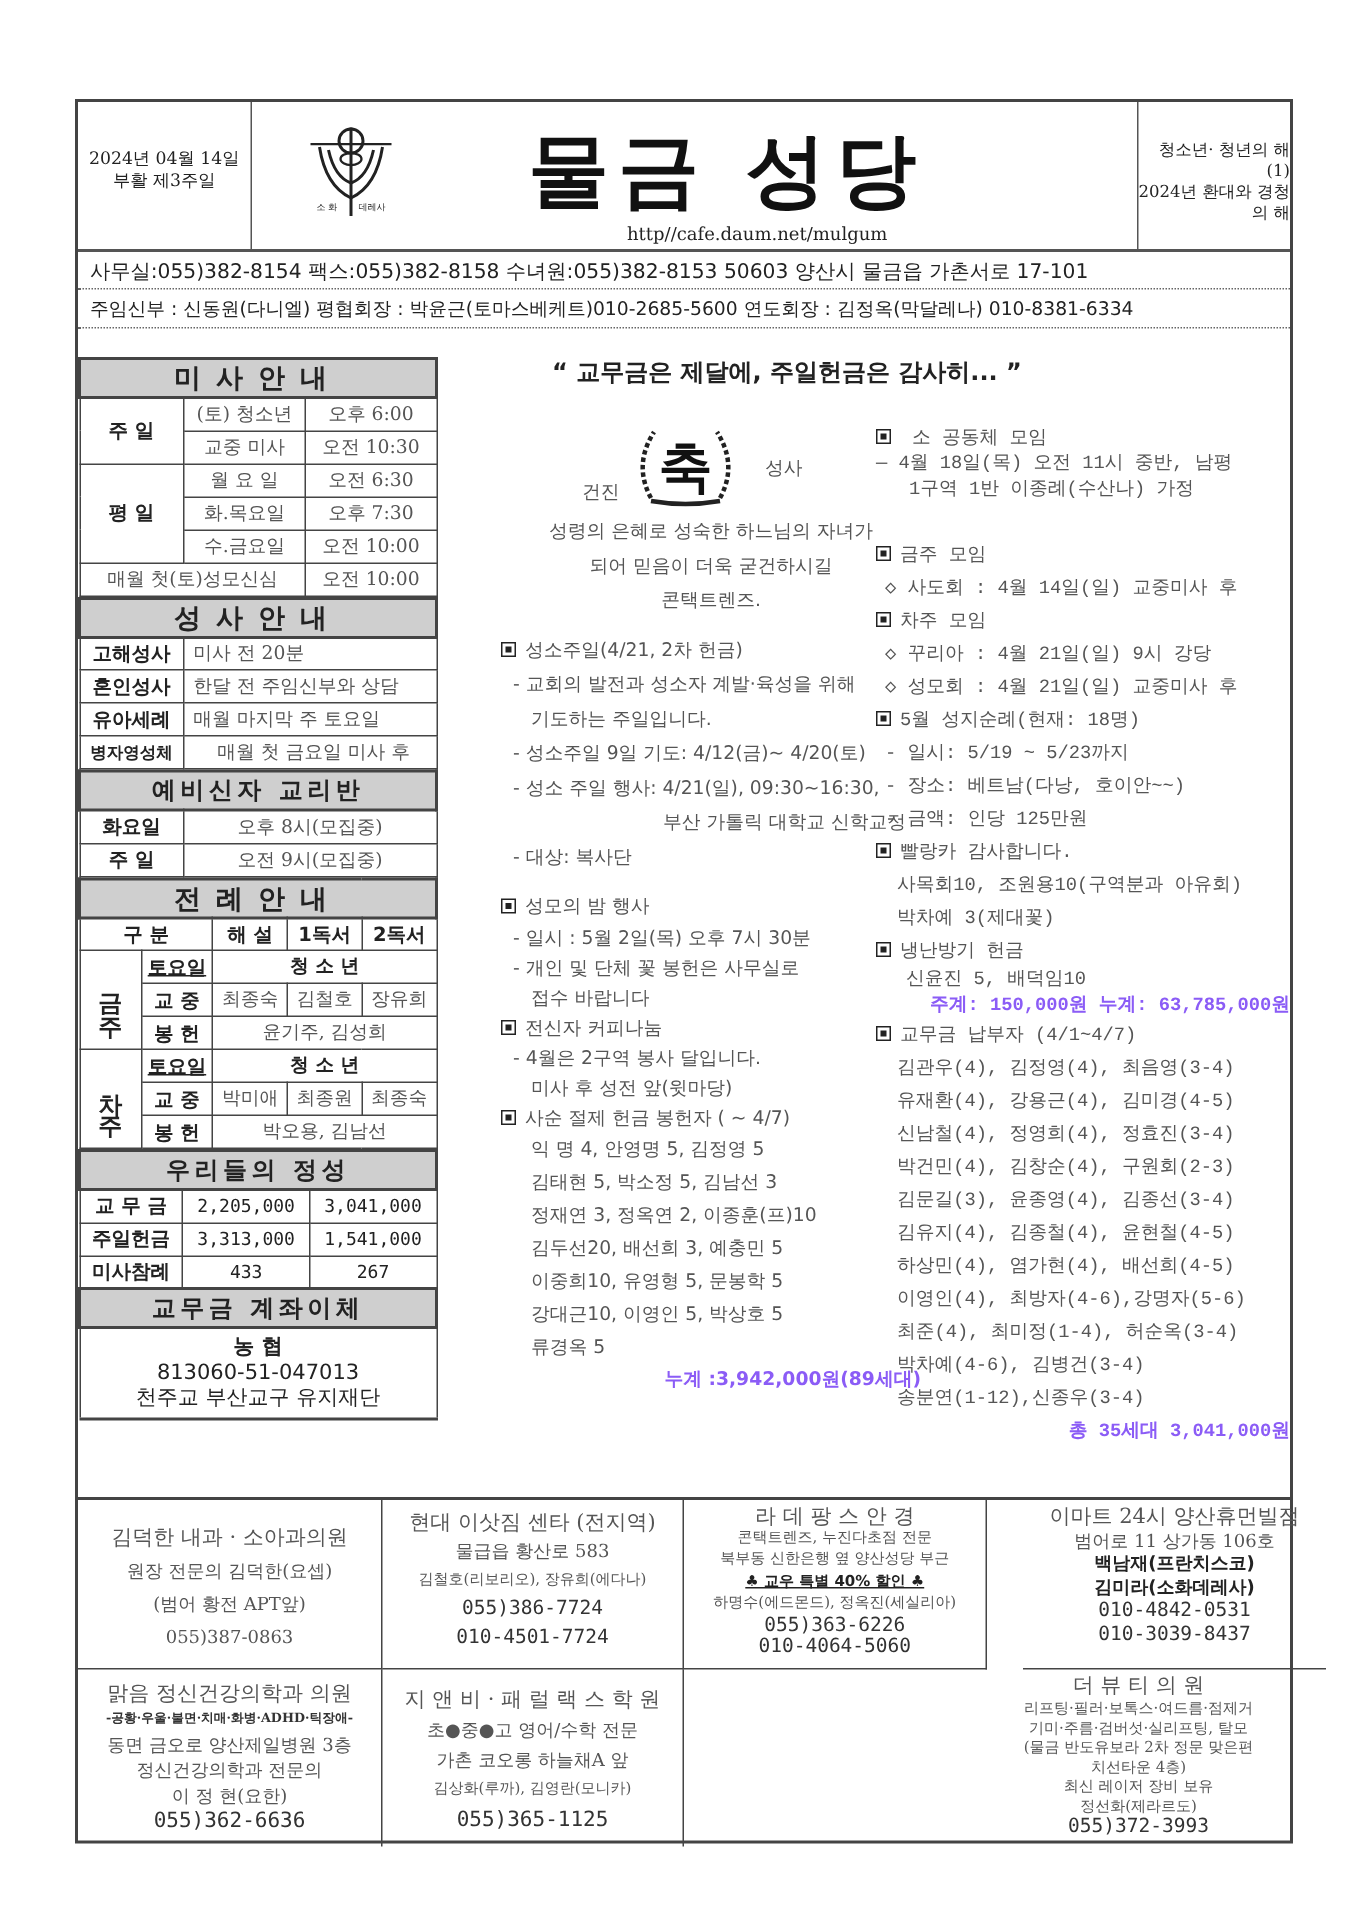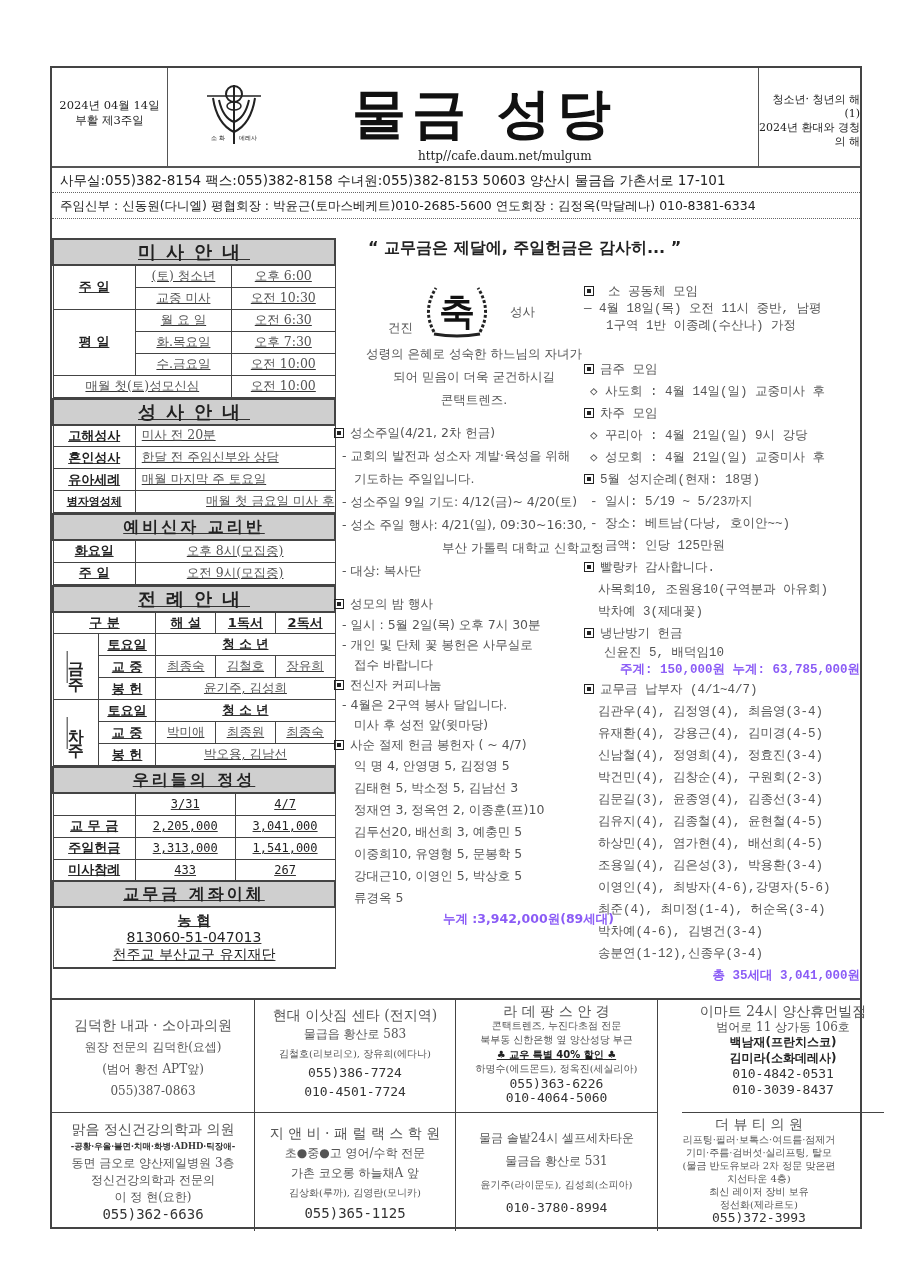--- a/index.html
+++ b/index.html
@@ -10,21 +10,21 @@
   .hdr { position: absolute; left: 0; top: 0; width: 808px; height: 100px; border-bottom: 2px solid #555; }
   .hdr-left { position: absolute; left: 0; top: 0; width: 116px; height: 98px; border-right: 1px solid #555; text-align: center; padding-top: 30px; font-size: 11.5px; line-height: 15px; color: #222; }
   .hdr-right { position: absolute; left: 706px; top: 0; width: 102px; height: 98px; border-left: 1px solid #555; text-align: right; padding-top: 25px; font-size: 11px; line-height: 14px; color: #222; }
   .logo { position: absolute; left: 151px; top: 16px; width: 62px; height: 62px; }
   .title { position: absolute; left: 300px; top: 10px; font-family: "DejaVu Sans", sans-serif; font-weight: bold; font-size: 54px; letter-spacing: 6px; color: #111; }
   .url { position: absolute; left: 366px; top: 81px; font-size: 12px; color: #222; font-family: "DejaVu Serif", serif; }
   .info1 { position: absolute; left: 0; top: 100px; width: 808px; height: 25px; border-bottom: 1px dotted #666; font-size: 13.5px; padding: 4px 0 0 8px; color: #222; white-space: nowrap; font-family: "DejaVu Sans", sans-serif; }
   .info2 { position: absolute; left: 0; top: 125px; width: 808px; height: 26px; border-bottom: 1px dotted #666; font-size: 12.5px; padding: 5px 0 0 8px; color: #222; white-space: nowrap; font-family: "DejaVu Sans", sans-serif; }
   
   .leftcol { position: absolute; left: 0; top: 170px; width: 240px; }
-  table.t { border-collapse: collapse; width: 284px; font-size: 12.5px; text-decoration: underline; }
+  table.t { border-collapse: collapse; width: 240px; font-size: 12.5px; }
   table.t td { border: 1px solid #444; text-align: center; height: 22px; color: #555; }
   .sec { background: #cfcfcf; font-family: "DejaVu Sans", sans-serif; font-weight: bold; font-size: 18px; letter-spacing: 10px; color: #222 !important; height: 26px !important; border: 2px solid #444 !important; }
   .sec.small { letter-spacing: 3px; font-size: 16px; }
   .lbl { font-family: "DejaVu Sans", sans-serif; font-weight: bold; color: #222 !important; font-size: 13px; }
   .bold { font-weight: bold; color: #222 !important; font-family: "DejaVu Sans", sans-serif; }
   .mono { font-family: "DejaVu Sans Mono", monospace; font-size: 12px; color: #222 !important; }
   .bank { text-align: center; font-family: "DejaVu Sans", sans-serif; font-size: 14px; line-height: 17px; color: #222; padding: 4px 0; }
   
   .midcol { position: absolute; left: 252px; top: 170px; width: 280px; font-family: "DejaVu Sans", sans-serif; font-size: 12.5px; color: #555; margin-left: 30px; }
   .quote { position: absolute; left: 316px; top: 170px; font-family: "DejaVu Sans", sans-serif; font-weight: bold; font-size: 16px; color: #222; white-space: nowrap; }
@@ -138,21 +138,21 @@
       <tr>
             <td class="lbl">혼인성사</td>
             <td style="text-align:left;padding-left:6px">한달 전 주임신부와 상담</td>
           </tr>
       <tr>
             <td class="lbl">유아세례</td>
             <td style="text-align:left;padding-left:6px">매월 마지막 주 토요일</td>
           </tr>
       <tr>
             <td class="lbl" style="font-size:11px">병자영성체</td>
-            <td style="text-align:right;padding-left:6px">매월 첫 금요일 미사 후</td>
+            <td style="text-align:left;padding-left:22px">매월 첫 금요일 미사 후</td>
           </tr>
     </tbody>
       </table>
 
     <table class="t">
       <colgroup>
           <col style="width:70px">
           <col style="width:170px">
         </colgroup>
       <tbody>
@@ -223,25 +223,20 @@
 
     <table class="t">
       <colgroup>
           <col style="width:70px">
           <col style="width:85px">
           <col style="width:85px">
         </colgroup>
       <tbody>
           <tr>
             <td colspan="3" class="sec small">우리들의 정성</td>
-          </tr>
-      <tr>
-            <td></td>
-            <td class="mono">3/31</td>
-            <td class="mono">4/7</td>
           </tr>
       <tr>
             <td class="lbl">교 무 금</td>
             <td class="mono">2,205,000</td>
             <td class="mono">3,041,000</td>
           </tr>
       <tr>
             <td class="lbl">주일헌금</td>
             <td class="mono">3,313,000</td>
             <td class="mono">1,541,000</td>
@@ -333,21 +328,20 @@
     <div class="rline tight" style="padding-left:20px">신윤진 5, 배덕임10</div>
     <div class="rline tight totals" style="padding-left:14px">주계: 150,000원   누계: 63,785,000원</div>
     <div class="rline"><span class="sq"></span><span>교무금 납부자 (4/1~4/7)</span></div>
     <div class="rline" style="padding-left:14px">김관우(4), 김정영(4), 최음영(3-4)</div>
     <div class="rline" style="padding-left:14px">유재환(4), 강용근(4), 김미경(4-5)</div>
     <div class="rline" style="padding-left:14px">신남철(4), 정영희(4), 정효진(3-4)</div>
     <div class="rline" style="padding-left:14px">박건민(4), 김창순(4), 구원회(2-3)</div>
     <div class="rline" style="padding-left:14px">김문길(3), 윤종영(4), 김종선(3-4)</div>
     <div class="rline" style="padding-left:14px">김유지(4), 김종철(4), 윤현철(4-5)</div>
     <div class="rline" style="padding-left:14px">하상민(4), 염가현(4), 배선희(4-5)</div>
-    <div class="rline" style="padding-left:14px">조용일(4), 김은성(3), 박용환(3-4)</div>
     <div class="rline" style="padding-left:14px">이영인(4), 최방자(4-6),강명자(5-6)</div>
     <div class="rline" style="padding-left:14px">최준(4), 최미정(1-4), 허순옥(3-4)</div>
     <div class="rline" style="padding-left:14px">박차예(4-6), 김병건(3-4)</div>
     <div class="rline" style="padding-left:14px">송분연(1-12),신종우(3-4)</div>
     <div class="rline totals" style="padding-left:14px">총 35세대  3,041,000원</div>
   </div>
 
   <div class="ads">
     <div class="ad" style="left:0;top:0;width:203px;height:113px;padding-top:14px;line-height:22px">
       <div class="a-title">김덕한 내과 · 소아과의원</div>
@@ -386,26 +380,20 @@
       <div>정신건강의학과 전문의</div>
       <div>이 정 현(요한)</div>
       <div class="a-phone" style="font-size:14px">055)362-6636</div>
     </div>
     <div class="ad" style="left:203px;top:113px;width:201px;height:118px;padding-top:10px;line-height:20px;border-bottom:none">
       <div class="a-title">지 앤 비 · 패 럴 랙 스 학 원</div>
       <div>초●중●고 영어/수학 전문</div>
       <div>가촌 코오롱 하늘채A 앞</div>
       <div class="a-small">김상화(루까), 김영란(모니카)</div>
       <div class="a-phone" style="font-size:14px">055)365-1125</div>
-    </div>
-    <div class="ad" style="left:404px;top:113px;width:202px;height:118px;padding-top:14px;line-height:23px;border-bottom:none">
-      <div>물금 솔밭24시 셀프세차타운</div>
-      <div>물금읍 황산로 531</div>
-      <div class="a-small">윤기주(라이문도), 김성희(소피아)</div>
-      <div class="a-phone">010-3780-8994</div>
     </div>
     <div class="ad" style="left:606px;top:113px;width:202px;height:118px;padding-top:2px;line-height:13px;border-right:none;border-bottom:none">
       <div class="a-title" style="line-height:18px">더 뷰 티  의 원</div>
       <div class="a-small">리프팅·필러·보톡스·여드름·점제거</div>
       <div class="a-small">기미·주름·검버섯·실리프팅, 탈모</div>
       <div class="a-small">(물금 반도유보라 2차 정문 맞은편</div>
       <div class="a-small">치선타운 4층)</div>
       <div class="a-small">최신 레이저 장비 보유</div>
       <div class="a-small">정선화(제라르도)</div>
       <div class="a-phone">055)372-3993</div>

